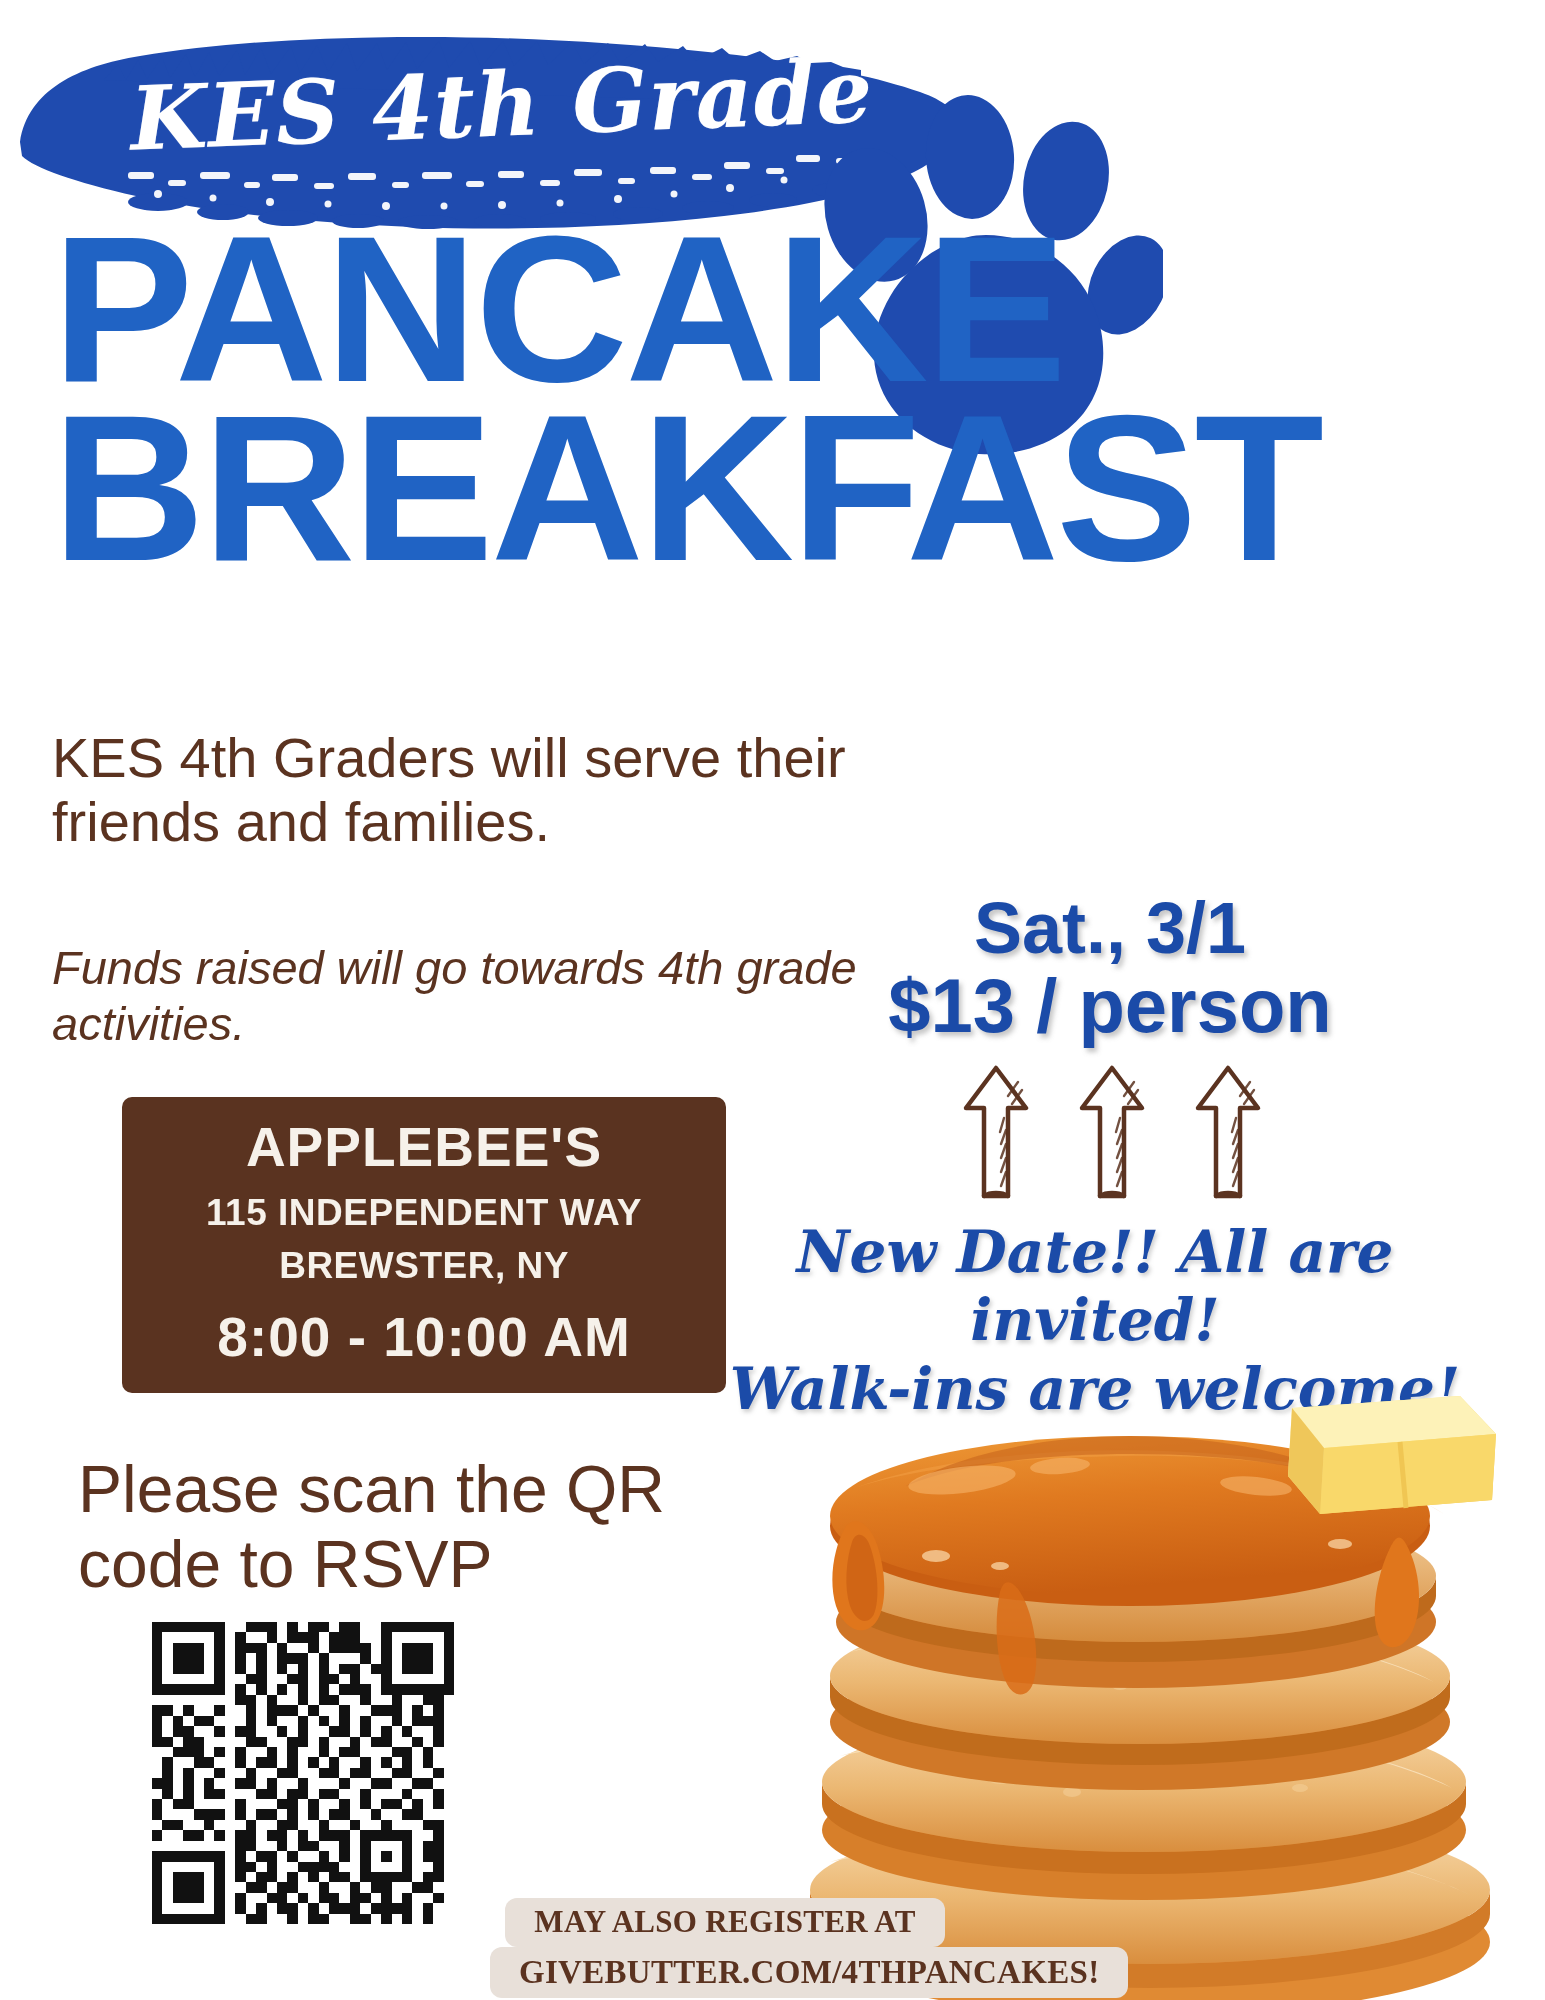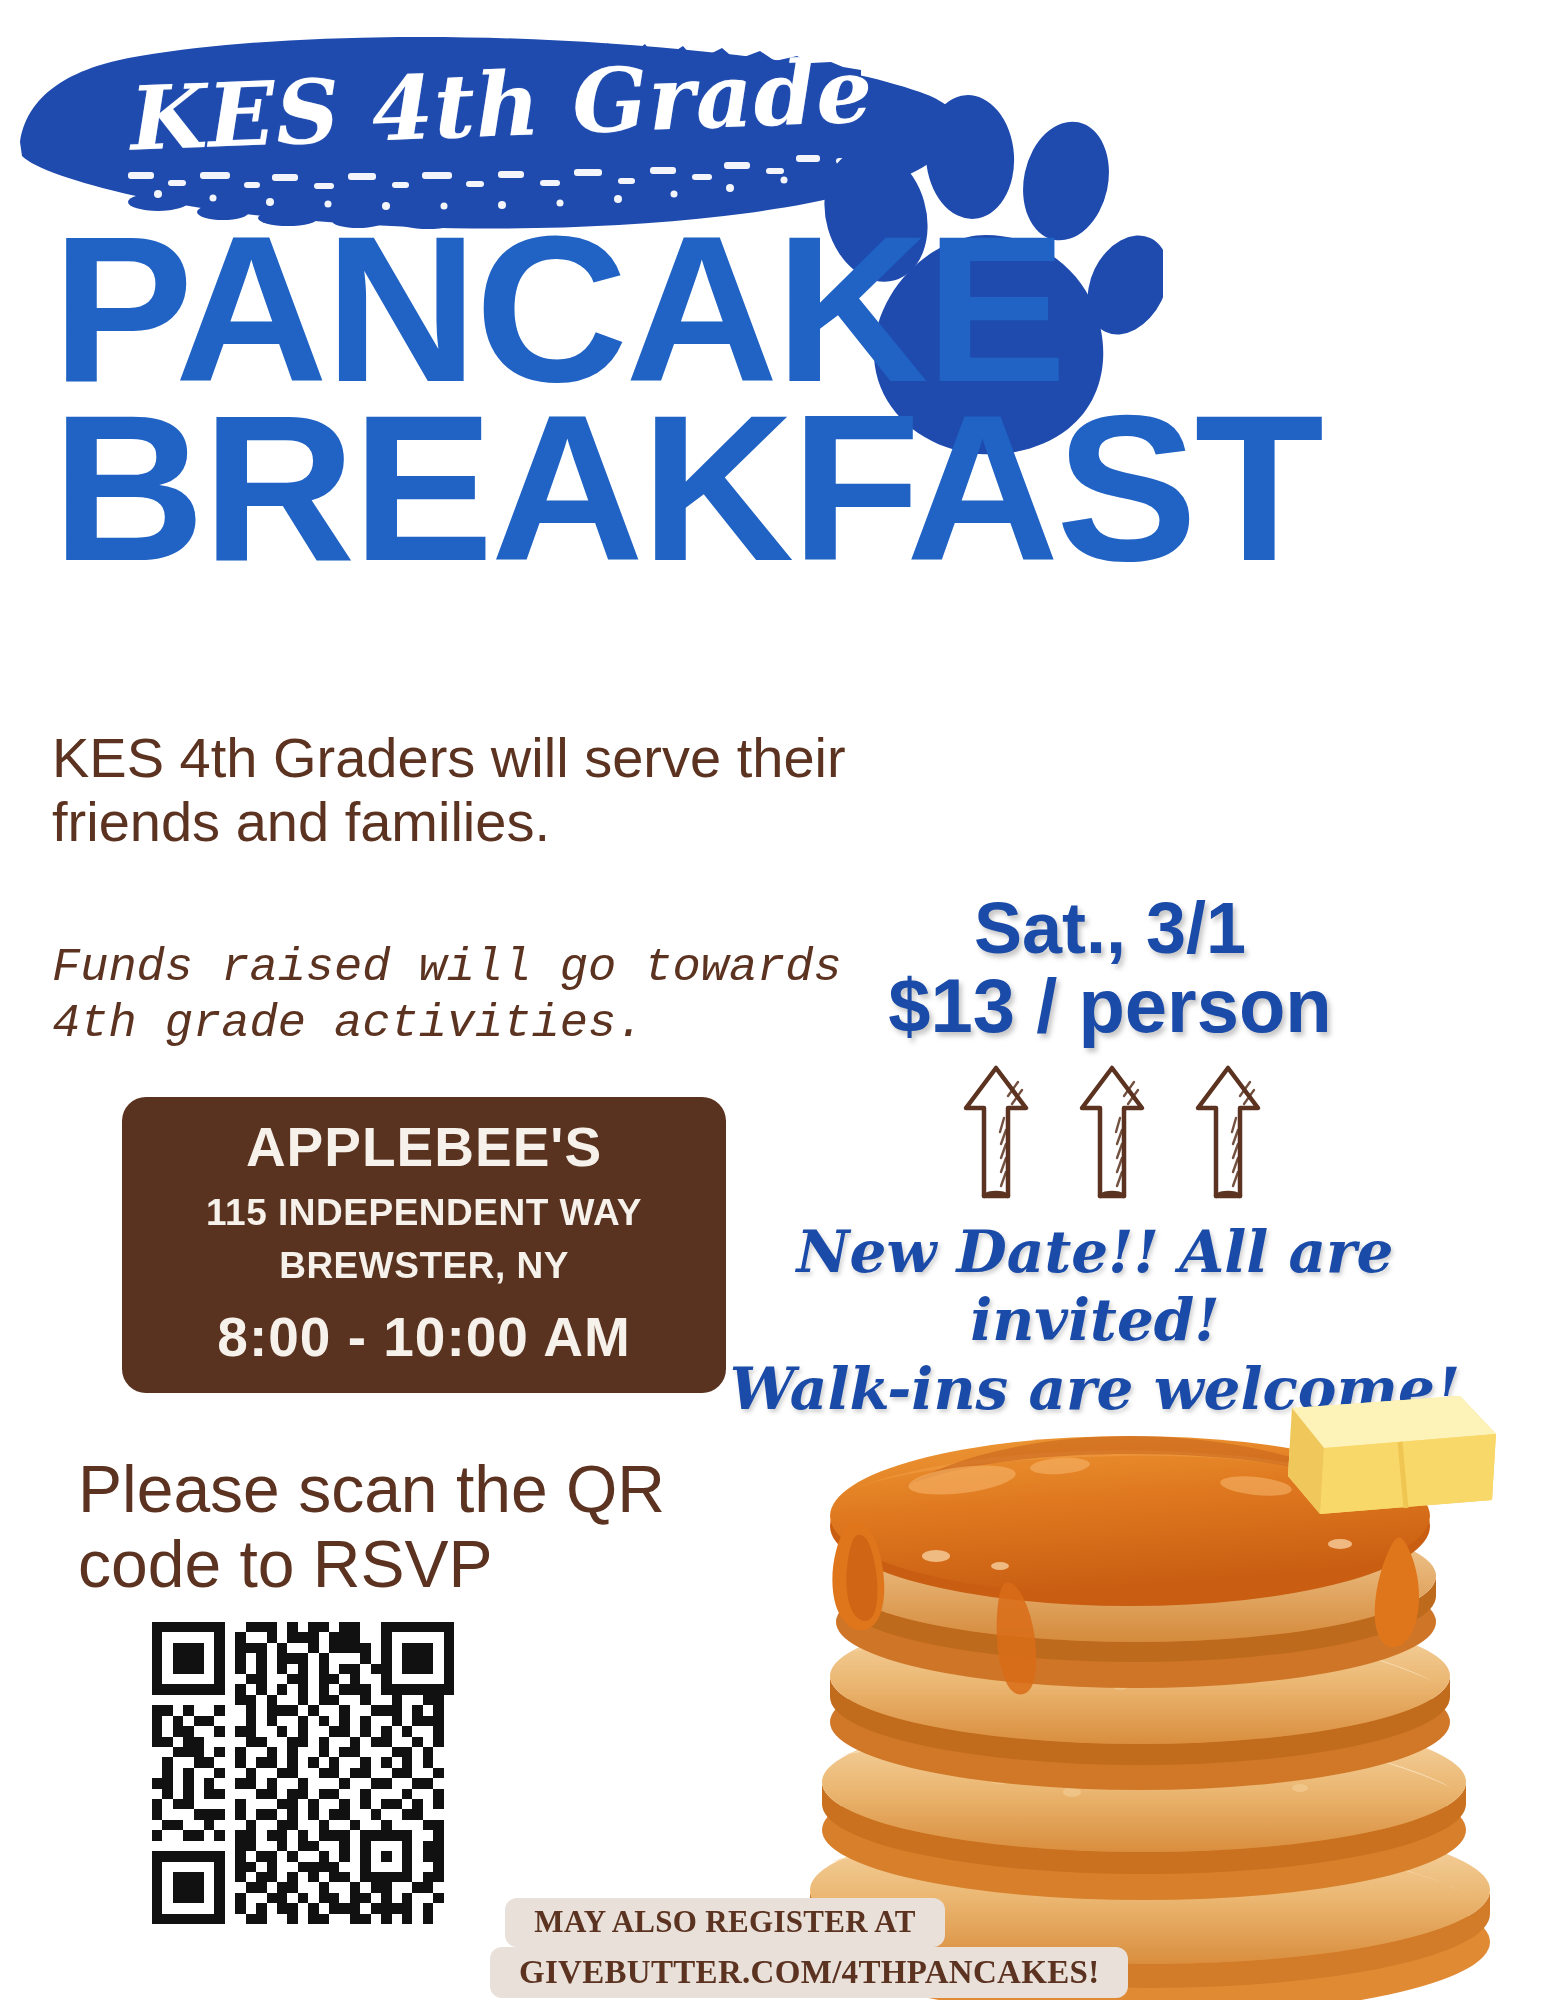--- a/index.html
+++ b/index.html
@@ -73,31 +73,30 @@
   }
   .funds-copy{
     position:absolute;
     left:52px; top:940px;
     width:880px;
     color:#5B3320;
     font-size:47px;
     line-height:1.2;
     font-style:italic;
     font-weight:400;
-    font-family:Liberation Mono, monospace;
   }
 
   
   .venue{
     position:absolute;
     left:122px; top:1097px;
     width:604px;
     box-sizing:border-box;
     background:#5A3320;
-    border-radius:24px;
+    border-radius:10px;
     padding:20px 10px 24px;
     text-align:center;
     color:#F6F1EA;
   }
   .venue-name{
     font-size:55px;
     font-weight:700;
     letter-spacing:1px;
     line-height:1.1;
   }

